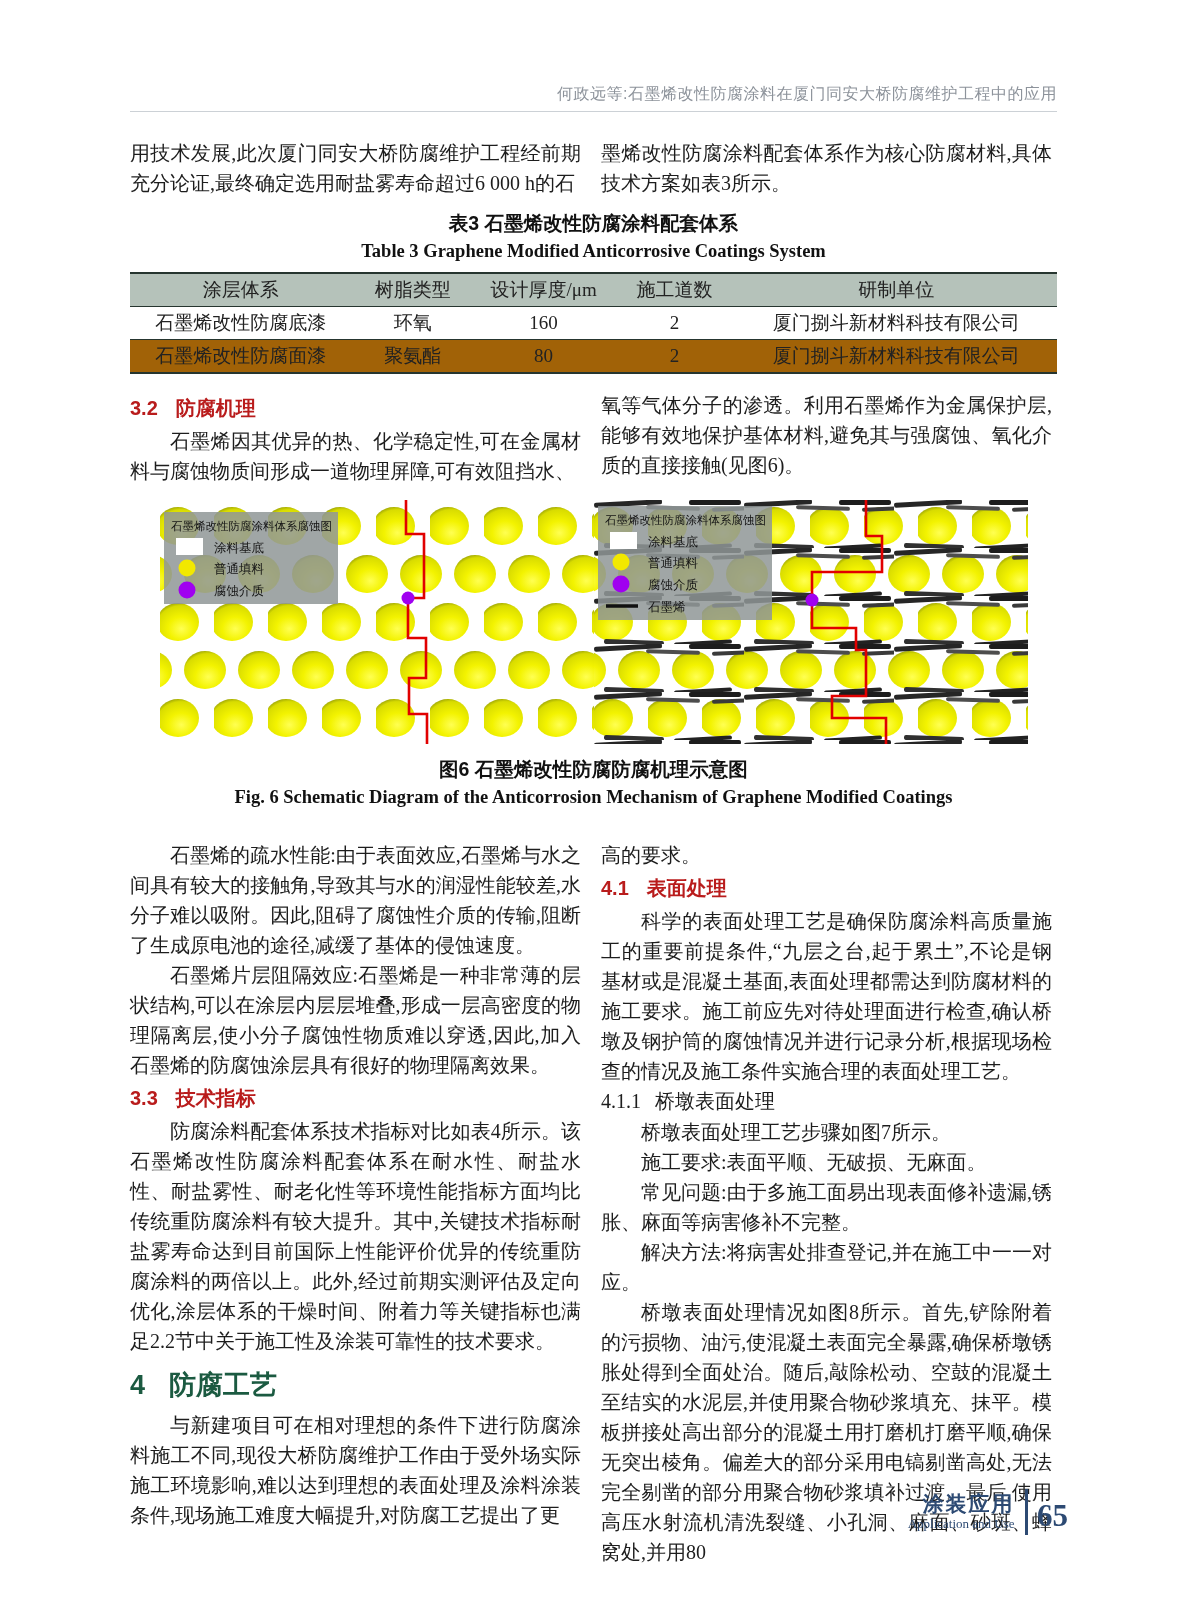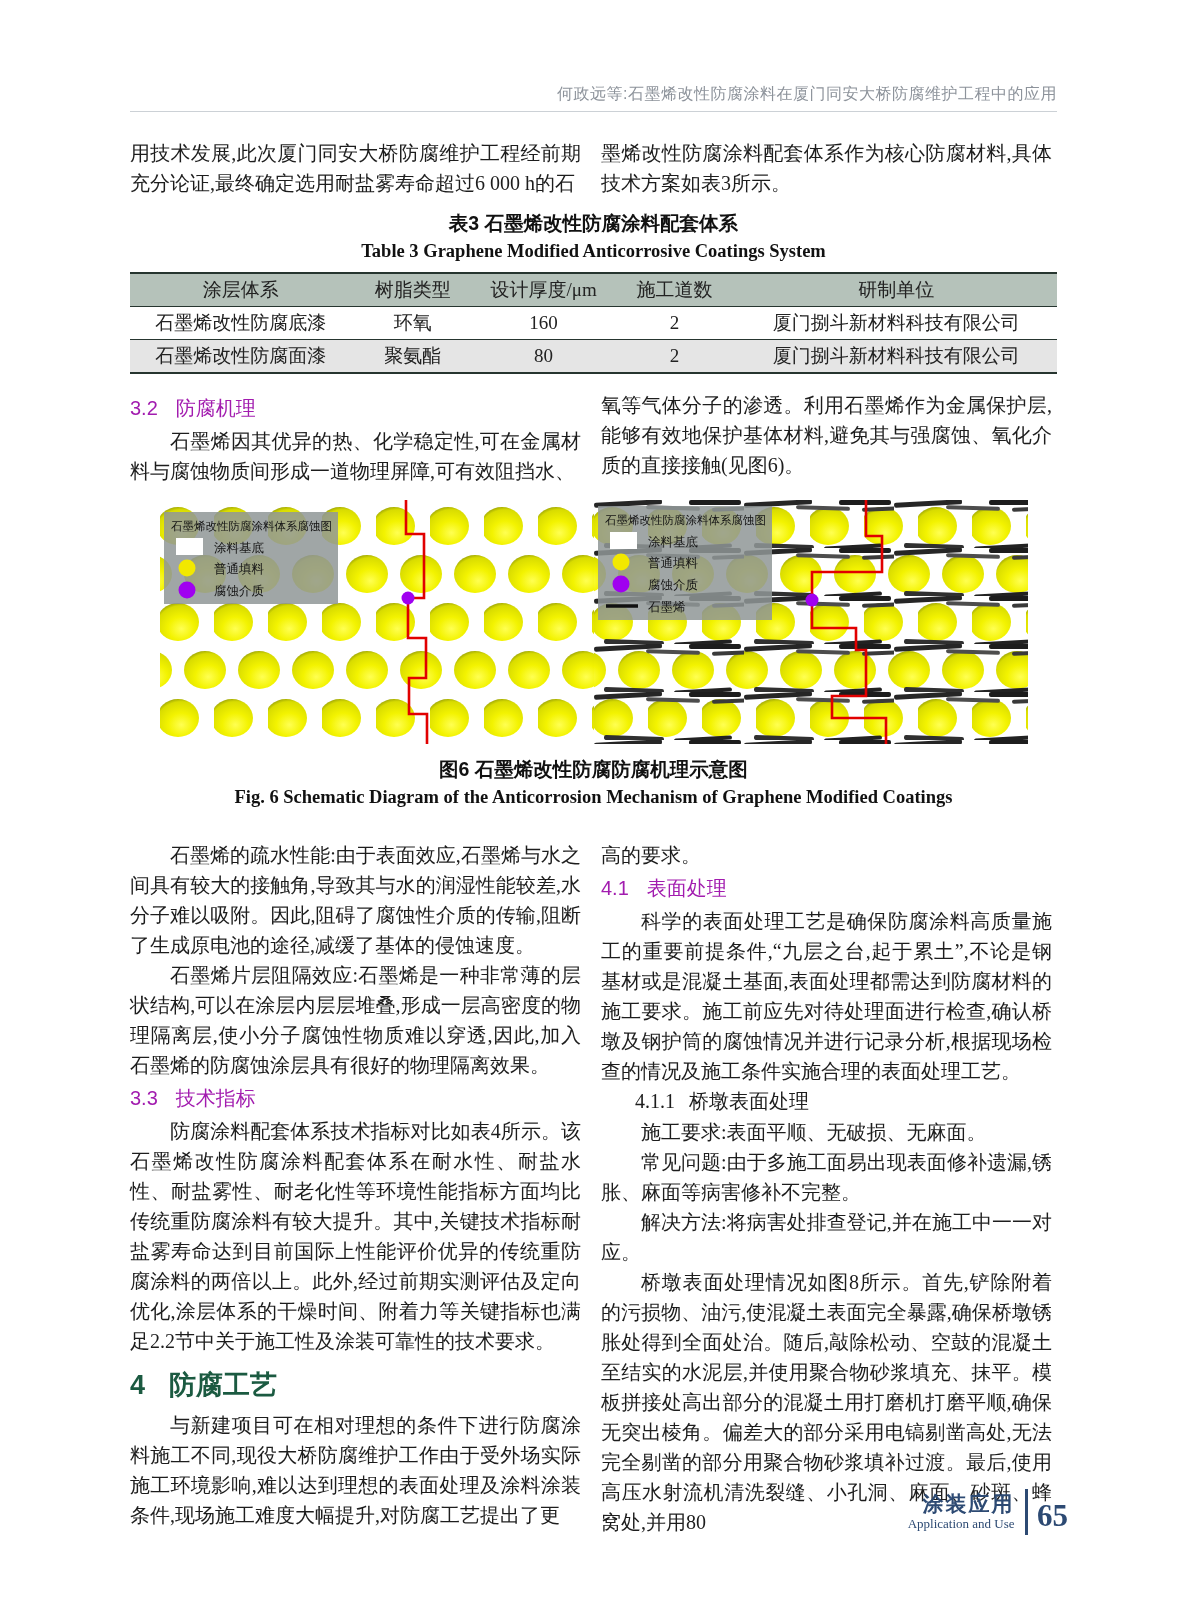--- a/index.html
+++ b/index.html
@@ -24,51 +24,51 @@
   .col { width:451px; }
   p.body {
     margin:0; font-size:20px; line-height:30px; text-align:justify;
     text-justify:inter-character; word-break:break-all; color:#1d1d1d;
   }
   p.indent { text-indent:2em; }
 
   
   .h-green {
     font-family:"Liberation Sans","DejaVu Sans",sans-serif;
-    color:#a21caf; font-weight:normal; font-size:20px; line-height:32px; margin:2px 0 2px 0;
+    color:#b91c1c; font-weight:bold; font-size:20px; line-height:32px; margin:2px 0 2px 0;
   }
   .h-green .num { margin-right:18px; }
   .h-big {
     font-family:"Liberation Sans","DejaVu Sans",sans-serif;
     color:#1b5a41; font-weight:bold; font-size:27px; line-height:34px; margin:12px 0 8px 0;
   }
   .h-big .num { margin-right:24px; }
   .h-sub { font-size:20px; line-height:31px; margin:0; color:#1d1d1d; }
-  .h-sub .num { margin-right:14px;margin-left:34px; }
+  .h-sub .num { margin-right:14px; }
 
   
   .tbl-cap-zh {
     text-align:center; font-family:"Liberation Sans","DejaVu Sans",sans-serif;
     font-weight:bold; font-size:19.5px; margin:12px 0 4px 0; color:#111;
   }
   .tbl-cap-en {
     text-align:center; font-weight:bold; font-size:18.5px; margin:0 0 10px 0; color:#111;
   }
   table.t3 {
     width:100%; border-collapse:collapse; table-layout:fixed;
     border-top:2.5px solid #26352f; border-bottom:2.5px solid #26352f;
     font-size:19px;
   }
   table.t3 th { font-weight:normal; }
   table.t3 th, table.t3 td {
     text-align:center; padding:3px 2px; height:24px; color:#222;
   }
   table.t3 thead tr { background:#b5c2ba; }
   table.t3 thead th { border-bottom:1.5px solid #26352f; }
-  table.t3 tbody tr.alt { background:#e5e5e5; }
+  table.t3 tbody tr.alt { background:#a16207; }
   table.t3 tbody tr + tr td { border-top:1px solid #26352f; }
   .cw1{width:24%}.cw2{width:13%}.cw3{width:15%}.cw4{width:13%}.cw5{width:35%}
 
   
   .figure-wrap { margin:14px 0 0 0; display:flex; justify-content:center; }
   .fig-panels { display:flex; }
   .fig-cap-zh {
     text-align:center; font-family:"Liberation Sans","DejaVu Sans",sans-serif;
     font-weight:bold; font-size:19.5px; margin:12px 0 4px 0; color:#111;
   }
@@ -256,20 +256,21 @@
       </div>
       <div class="col">
         <p class="body">高的要求。</p>
         <div class="h-green">
           <span class="num">4.1</span><span>表面处理</span>
         </div>
         <p class="body indent">科学的表面处理工艺是确保防腐涂料高质量施工的重要前提条件,“九层之台,起于累土”,不论是钢基材或是混凝土基面,表面处理都需达到防腐材料的施工要求。施工前应先对待处理面进行检查,确认桥墩及钢护筒的腐蚀情况并进行记录分析,根据现场检查的情况及施工条件实施合理的表面处理工艺。</p>
         <p class="h-sub">
           <span class="num">4.1.1</span><span>桥墩表面处理</span>
         </p>
+        <p class="body indent">桥墩表面处理工艺步骤如图7所示。</p>
         <p class="body indent">施工要求:表面平顺、无破损、无麻面。</p>
         <p class="body indent">常见问题:由于多施工面易出现表面修补遗漏,锈胀、麻面等病害修补不完整。</p>
         <p class="body indent">解决方法:将病害处排查登记,并在施工中一一对应。</p>
         <p class="body indent">桥墩表面处理情况如图8所示。首先,铲除附着的污损物、油污,使混凝土表面完全暴露,确保桥墩锈胀处得到全面处治。随后,敲除松动、空鼓的混凝土至结实的水泥层,并使用聚合物砂浆填充、抹平。模板拼接处高出部分的混凝土用打磨机打磨平顺,确保无突出棱角。偏差大的部分采用电镐剔凿高处,无法完全剔凿的部分用聚合物砂浆填补过渡。最后,使用高压水射流机清洗裂缝、小孔洞、麻面、砂斑、蜂窝处,并用80</p>
       </div>
     </div>
 
   </div>
 
   <div class="footer">

